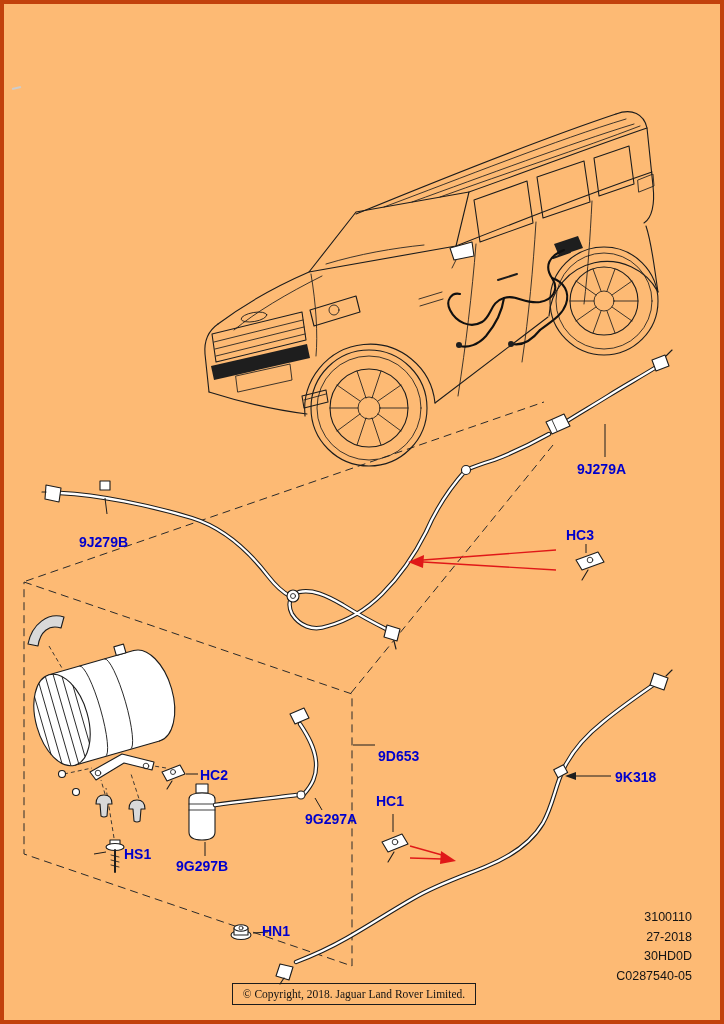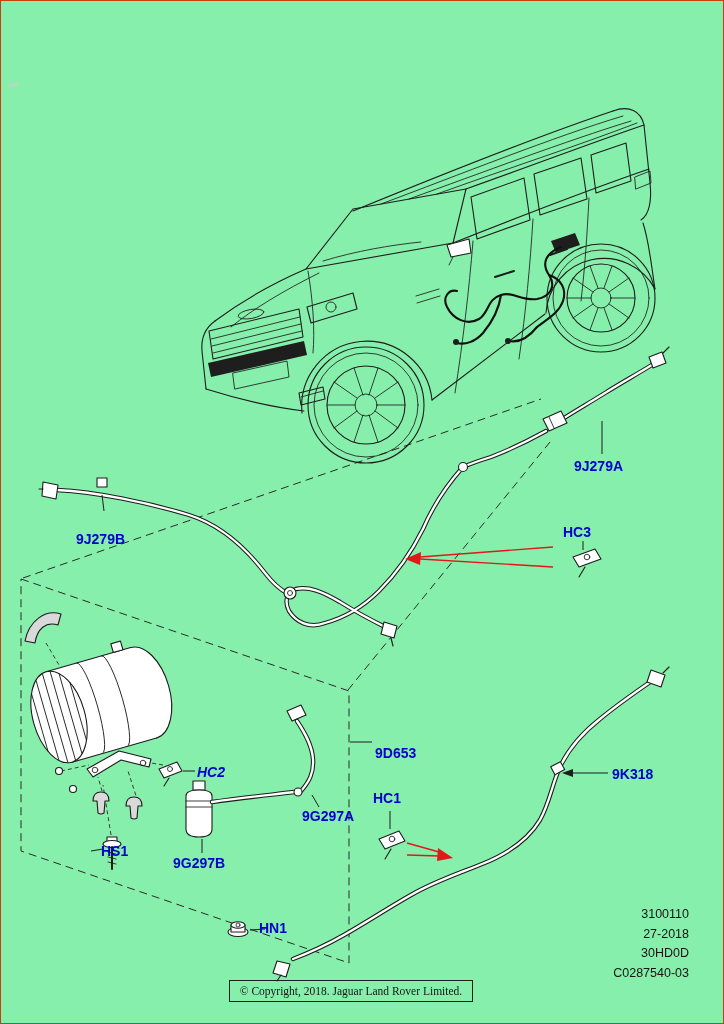--- a/index.html
+++ b/index.html
@@ -1,18 +1,18 @@
 <!DOCTYPE html>
 <html style="--label-blue: #0000cc; --arrow-red: #e01818; --line-black: #1c1c1c;"><head>
 <meta charset="utf-8">
 <style>
   html,body { margin:0; padding:0; background:#9a9a9a; }
   .page {
     position:relative; width:724px; height:1024px; margin:0 auto;
-    background:#86efac; border:1px solid #c2410c; box-sizing:border-box;
+    background:#fdba74; border:4px solid #c2410c; box-sizing:border-box;
     font-family:"Liberation Sans", sans-serif; overflow:hidden;
   }
   svg.diagram { position:absolute; left:0; top:0; }
 
   
   .ln  { fill:none; stroke:#1c1c1c; stroke-width:1.1; stroke-linecap:round; stroke-linejoin:round; }
   .thin{ fill:none; stroke:#1c1c1c; stroke-width:.85; stroke-linecap:round; }
   .fillw { fill:#ffffff; stroke:#1c1c1c; stroke-width:1.1; stroke-linejoin:round; }
   .gray  { fill:#d9d9d9; stroke:#1c1c1c; stroke-width:1.1; stroke-linejoin:round; }
   .dark  { fill:#1e1e1e; stroke:none; }
@@ -288,29 +288,29 @@
       <path class="leader" d="M 90,850 L 102,848"></path>
       <path class="leader" d="M 264,928 L 249,929"></path>
     </g>
   </svg>
 
   <div class="part-label" style="left:573px; top:458px;">9J279A</div>
   <div class="part-label" style="left:75px;  top:511px;margin-top:20px;">9J279B</div>
   <div class="part-label" style="left:562px; top:524px;">HC3</div>
   <div class="part-label" style="left:374px; top:734px;margin-top:11px;">9D653</div>
   <div class="part-label" style="left:611px; top:766px;">9K318</div>
-  <div class="part-label" style="left:196px; top:764px;font-style:italic;">HC2</div>
+  <div class="part-label" style="left:196px; top:764px;">HC2</div>
   <div class="part-label" style="left:372px; top:790px;">HC1</div>
   <div class="part-label" style="left:290px; top:808px;margin-left:11px;">9G297A</div>
   <div class="part-label" style="left:172px; top:855px;">9G297B</div>
-  <div class="part-label" style="left:52px;  top:843px;padding-left:48px;">HS1</div>
+  <div class="part-label" style="left:72px;  top:843px;padding-left:48px;">HS1</div>
   <div class="part-label" style="left:258px; top:920px;">HN1</div>
 
   <div class="ref-block">
     <div>3100110</div>
     <div>27-2018</div>
     <div>30HD0D</div>
-    <div>C0287540-03</div>
+    <div>C0287540-05</div>
   </div>
 
   <div class="copyright">© Copyright, 2018. Jaguar Land Rover Limited.</div>
 
 </div>
 
 </body></html>

